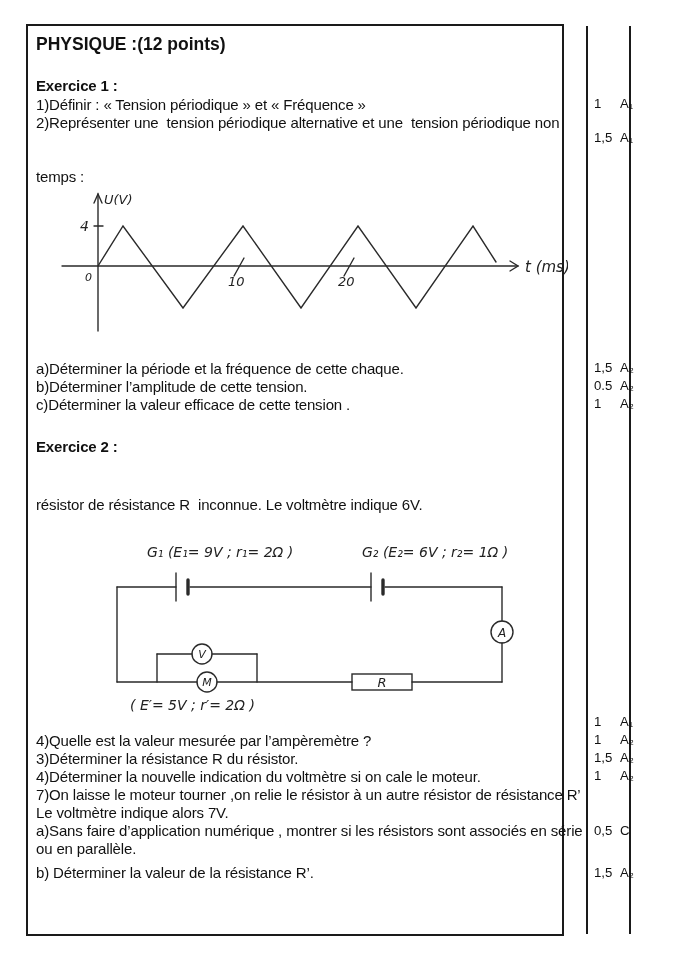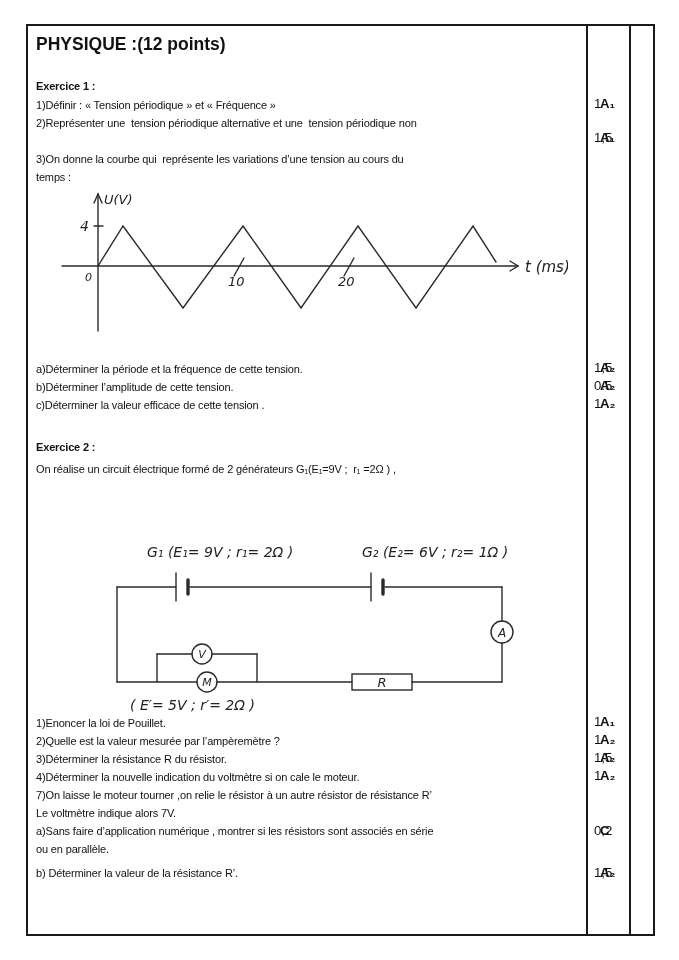--- a/index.html
+++ b/index.html
@@ -3,56 +3,55 @@
 <meta charset="utf-8">
 <style>
   * { margin:0; padding:0; box-sizing:border-box; }
   html,body { width:679px; height:960px; background:#ffffff; }
   body {
     position:relative;
     font-family:"Liberation Sans", sans-serif;
     color:#111;
   }
   .page-border {
-    position:absolute; left:26px; top:24px; width:629px; height:912px;
+    position:absolute; left:26px; top:24px; width:538px; height:912px;
     border:2px solid #1a1a1a; background:#fff;
   }
   .vline { position:absolute; top:0; bottom:0; width:0; border-left:2px solid #1a1a1a; }
   .vline-points { left:558px; }
   .vline-codes  { left:601px; }
   .t {
     position:absolute; left:8px;
-    font-size:11px; line-height:18px; letter-spacing:-0.15px;
+    font-size:15px; line-height:18px; letter-spacing:-0.15px;
     white-space:pre; color:#111;
   }
   .bold { font-weight:bold; }
   .page-title { font-size:17.5px; line-height:22px; letter-spacing:0; }
   .mark {
     position:absolute; font-size:13.2px; line-height:16px; white-space:pre;
   }
   .mark-pts { left:566px; }
-  .mark-code { left:572px;font-weight:bold; }
+  .mark-code { left:592px; }
   .figure { position:absolute; }
   svg text { fill:#222; }
   .hand { font-style:italic; font-family:"DejaVu Sans", sans-serif; }
 </style>
 </head>
 <body>
 
 <div class="page-border">
 
   <div class="vline vline-points"></div>
   <div class="vline vline-codes"></div>
 
   <div class="t bold page-title" style="top:7px">PHYSIQUE :(12 points)</div>
 
   <div class="t bold" style="top:51px">Exercice 1 :</div>
   <div class="t" style="top:70px">1)Définir : « Tension périodique » et « Fréquence »</div>
   <div class="t" style="top:88px">2)Représenter une  tension périodique alternative et une  tension périodique non</div>
-  <div class="t" style="top:124px">3)On donne la courbe qui  représente les variations d’une tension au cours du</div>
   <div class="t" style="top:142px">temps :</div>
 
   <div class="figure" style="left:20px; top:160px">
     <svg width="520" height="165" viewBox="0 0 520 165">
       <g stroke="#2a2a2a" stroke-width="1.4" fill="none" stroke-linecap="round">
 
         <path d="M50,145 L50,8"></path>
         <path d="M46,17 L50,8 L54,17"></path>
 
         <path d="M14,80 L470,80"></path>
@@ -67,26 +66,26 @@
       </g>
       <text class="hand" x="56" y="18" font-size="13">U(V)</text>
       <text class="hand" x="32" y="45" font-size="14">4</text>
       <text class="hand" x="37" y="95" font-size="11">0</text>
       <text class="hand" x="180" y="100" font-size="13">10</text>
       <text class="hand" x="290" y="100" font-size="13">20</text>
       <text class="hand" x="477" y="86" font-size="15">t (ms)</text>
     </svg>
   </div>
 
-  <div class="t" style="top:334px">a)Déterminer la période et la fréquence de cette tension.</div>
+  <div class="t" style="top:334px">a)Déterminer la période et la fréquence de cette chaque.</div>
   <div class="t" style="top:352px">b)Déterminer l’amplitude de cette tension.</div>
   <div class="t" style="top:370px">c)Déterminer la valeur efficace de cette tension .</div>
 
   <div class="t bold" style="top:412px">Exercice 2 :</div>
-  <div class="t" style="top:434px">On réalise un circuit électrique formé de 2 générateurs G₁(E₁=9V ;  r₁ =2Ω ) ,</div>
+  <div class="t" style="top:470px">résistor de résistance R  inconnue. Le voltmètre indique 6V.</div>
 
   <div class="figure" style="left:40px; top:510px">
     <svg width="540" height="180" viewBox="0 0 540 180">
       <g stroke="#2a2a2a" stroke-width="1.4" fill="none" stroke-linecap="round">
 
         <path d="M49,51 L108,51"></path>
         <path d="M122,51 L303,51"></path>
         <path d="M317,51 L434,51"></path>
 
         <path d="M108,37 L108,65"></path>
@@ -118,40 +117,39 @@
       <text class="hand" x="79" y="21" font-size="14">G₁ (E₁= 9V ; r₁= 2Ω )</text>
       <text class="hand" x="294" y="21" font-size="14">G₂ (E₂= 6V ; r₂= 1Ω )</text>
       <text class="hand" x="434" y="101" font-size="12" text-anchor="middle">A</text>
       <text class="hand" x="134" y="122" font-size="11" text-anchor="middle">V</text>
       <text class="hand" x="139" y="150" font-size="11" text-anchor="middle">M</text>
       <text class="hand" x="314" y="151" font-size="13" text-anchor="middle">R</text>
       <text class="hand" x="62" y="174" font-size="14">( E′= 5V ; r′= 2Ω )</text>
     </svg>
   </div>
 
-  <div class="t" style="top:688px">1)Enoncer la loi de Pouillet.</div>
-  <div class="t" style="top:706px">2)Quelle est la valeur mesurée par l’ampèremètre ?</div>
+  <div class="t" style="top:706px">4)Quelle est la valeur mesurée par l’ampèremètre ?</div>
   <div class="t" style="top:724px">3)Déterminer la résistance R du résistor.</div>
   <div class="t" style="top:742px">4)Déterminer la nouvelle indication du voltmètre si on cale le moteur.</div>
   <div class="t" style="top:760px">7)On laisse le moteur tourner ,on relie le résistor à un autre résistor de résistance R’</div>
   <div class="t" style="top:778px">Le voltmètre indique alors 7V.</div>
   <div class="t" style="top:796px">a)Sans faire d’application numérique , montrer si les résistors sont associés en série</div>
   <div class="t" style="top:814px">ou en parallèle.</div>
   <div class="t" style="top:838px">b) Déterminer la valeur de la résistance R’.</div>
 
   <span class="mark mark-pts" style="top:70px">1</span>
   <span class="mark mark-pts" style="top:104px">1,5</span>
   <span class="mark mark-pts" style="top:334px">1,5</span>
   <span class="mark mark-pts" style="top:352px">0.5</span>
   <span class="mark mark-pts" style="top:370px">1</span>
   <span class="mark mark-pts" style="top:688px">1</span>
   <span class="mark mark-pts" style="top:706px">1</span>
   <span class="mark mark-pts" style="top:724px">1,5</span>
   <span class="mark mark-pts" style="top:742px">1</span>
-  <span class="mark mark-pts" style="top:797px">0,2</span>
+  <span class="mark mark-pts" style="top:797px">0,5</span>
   <span class="mark mark-pts" style="top:839px">1,5</span>
 
   <span class="mark mark-code" style="top:70px">A₁</span>
   <span class="mark mark-code" style="top:104px">A₁</span>
   <span class="mark mark-code" style="top:334px">A₂</span>
   <span class="mark mark-code" style="top:352px">A₂</span>
   <span class="mark mark-code" style="top:370px">A₂</span>
   <span class="mark mark-code" style="top:688px">A₁</span>
   <span class="mark mark-code" style="top:706px">A₂</span>
   <span class="mark mark-code" style="top:724px">A₂</span>

